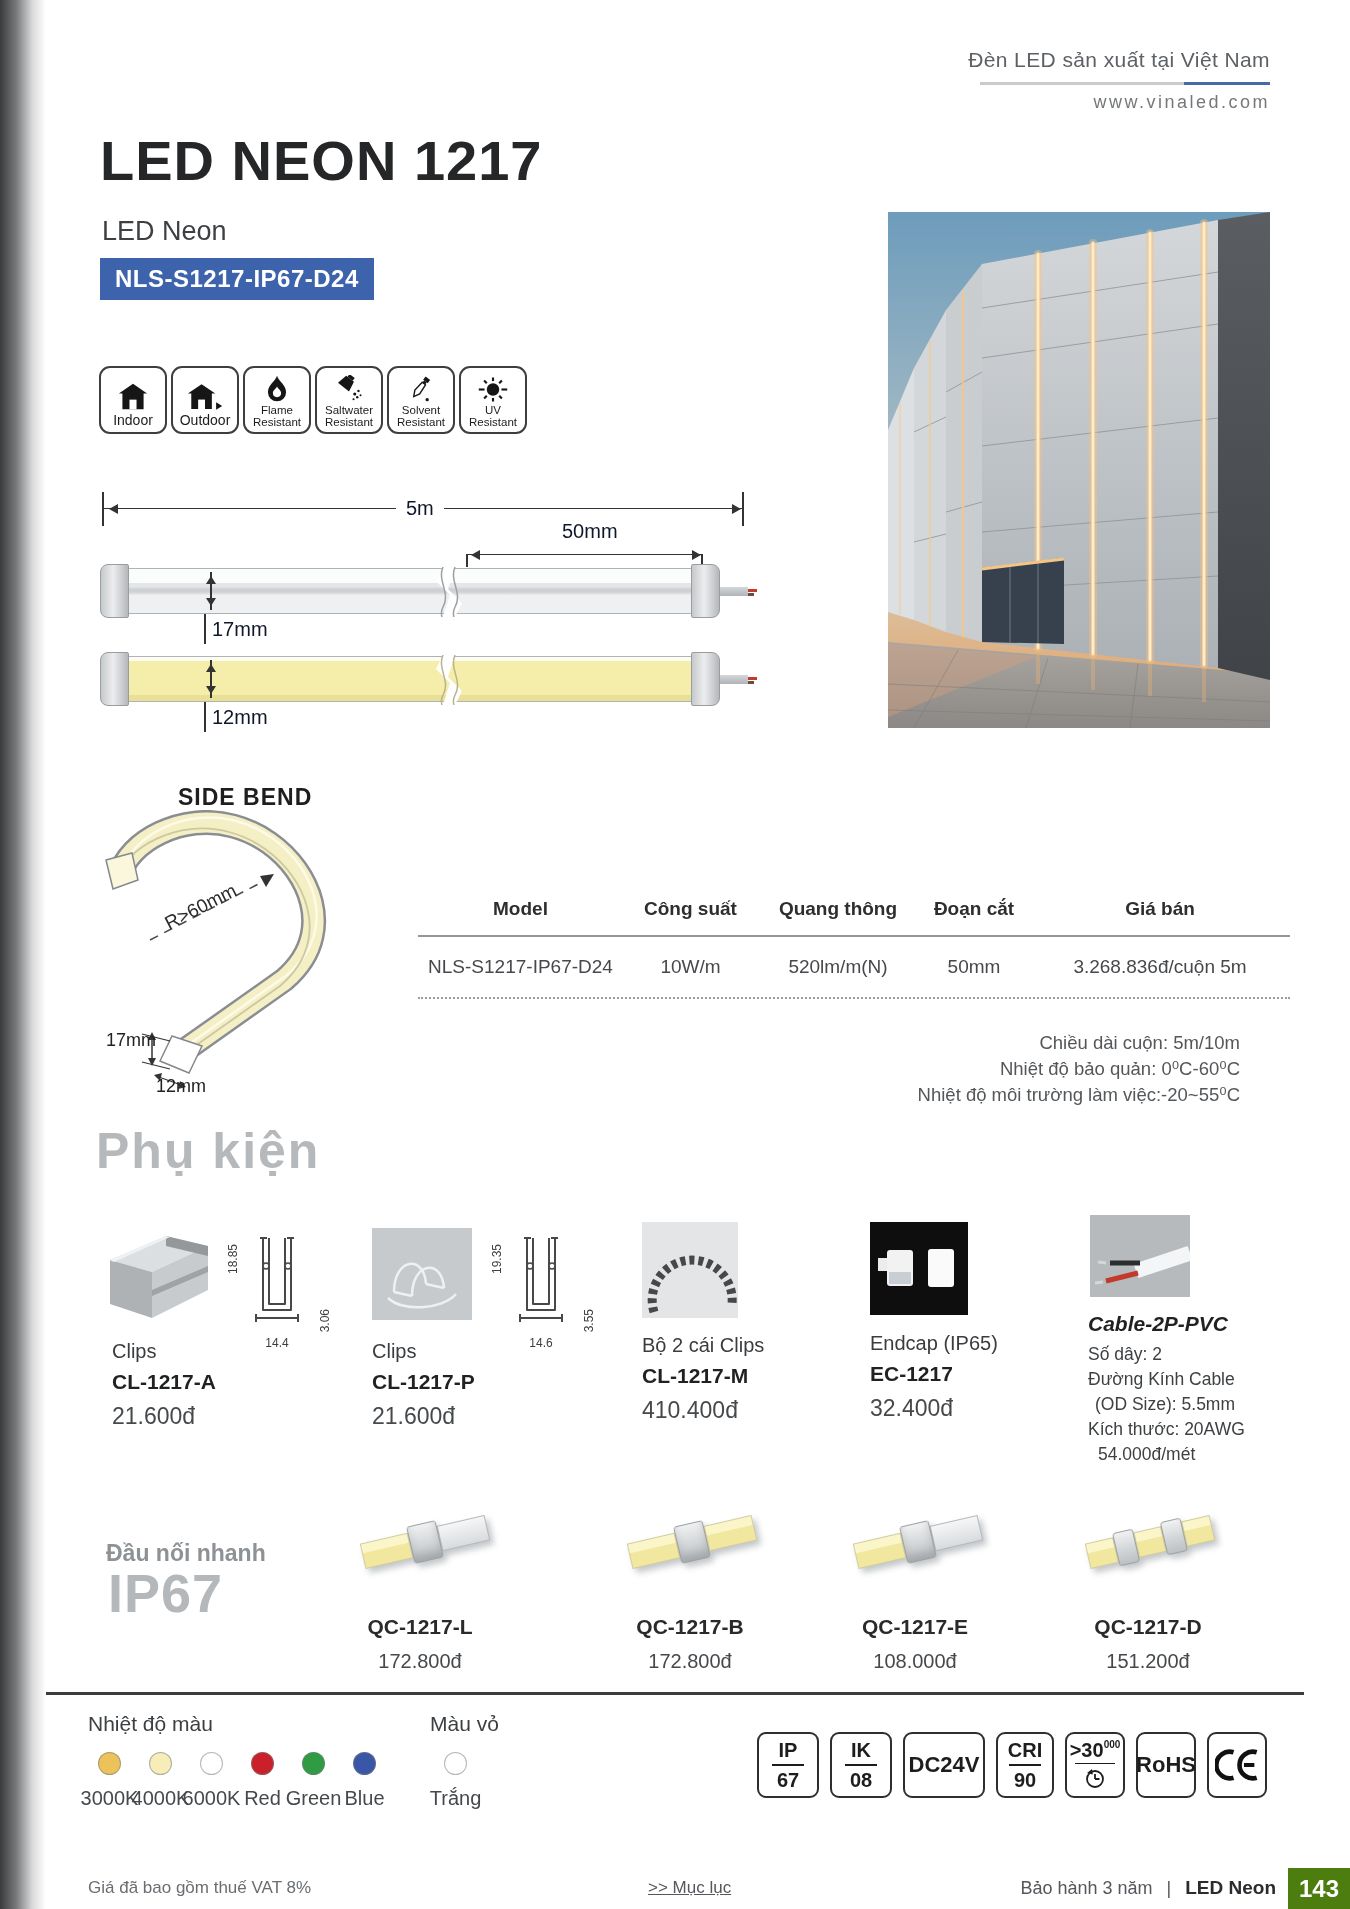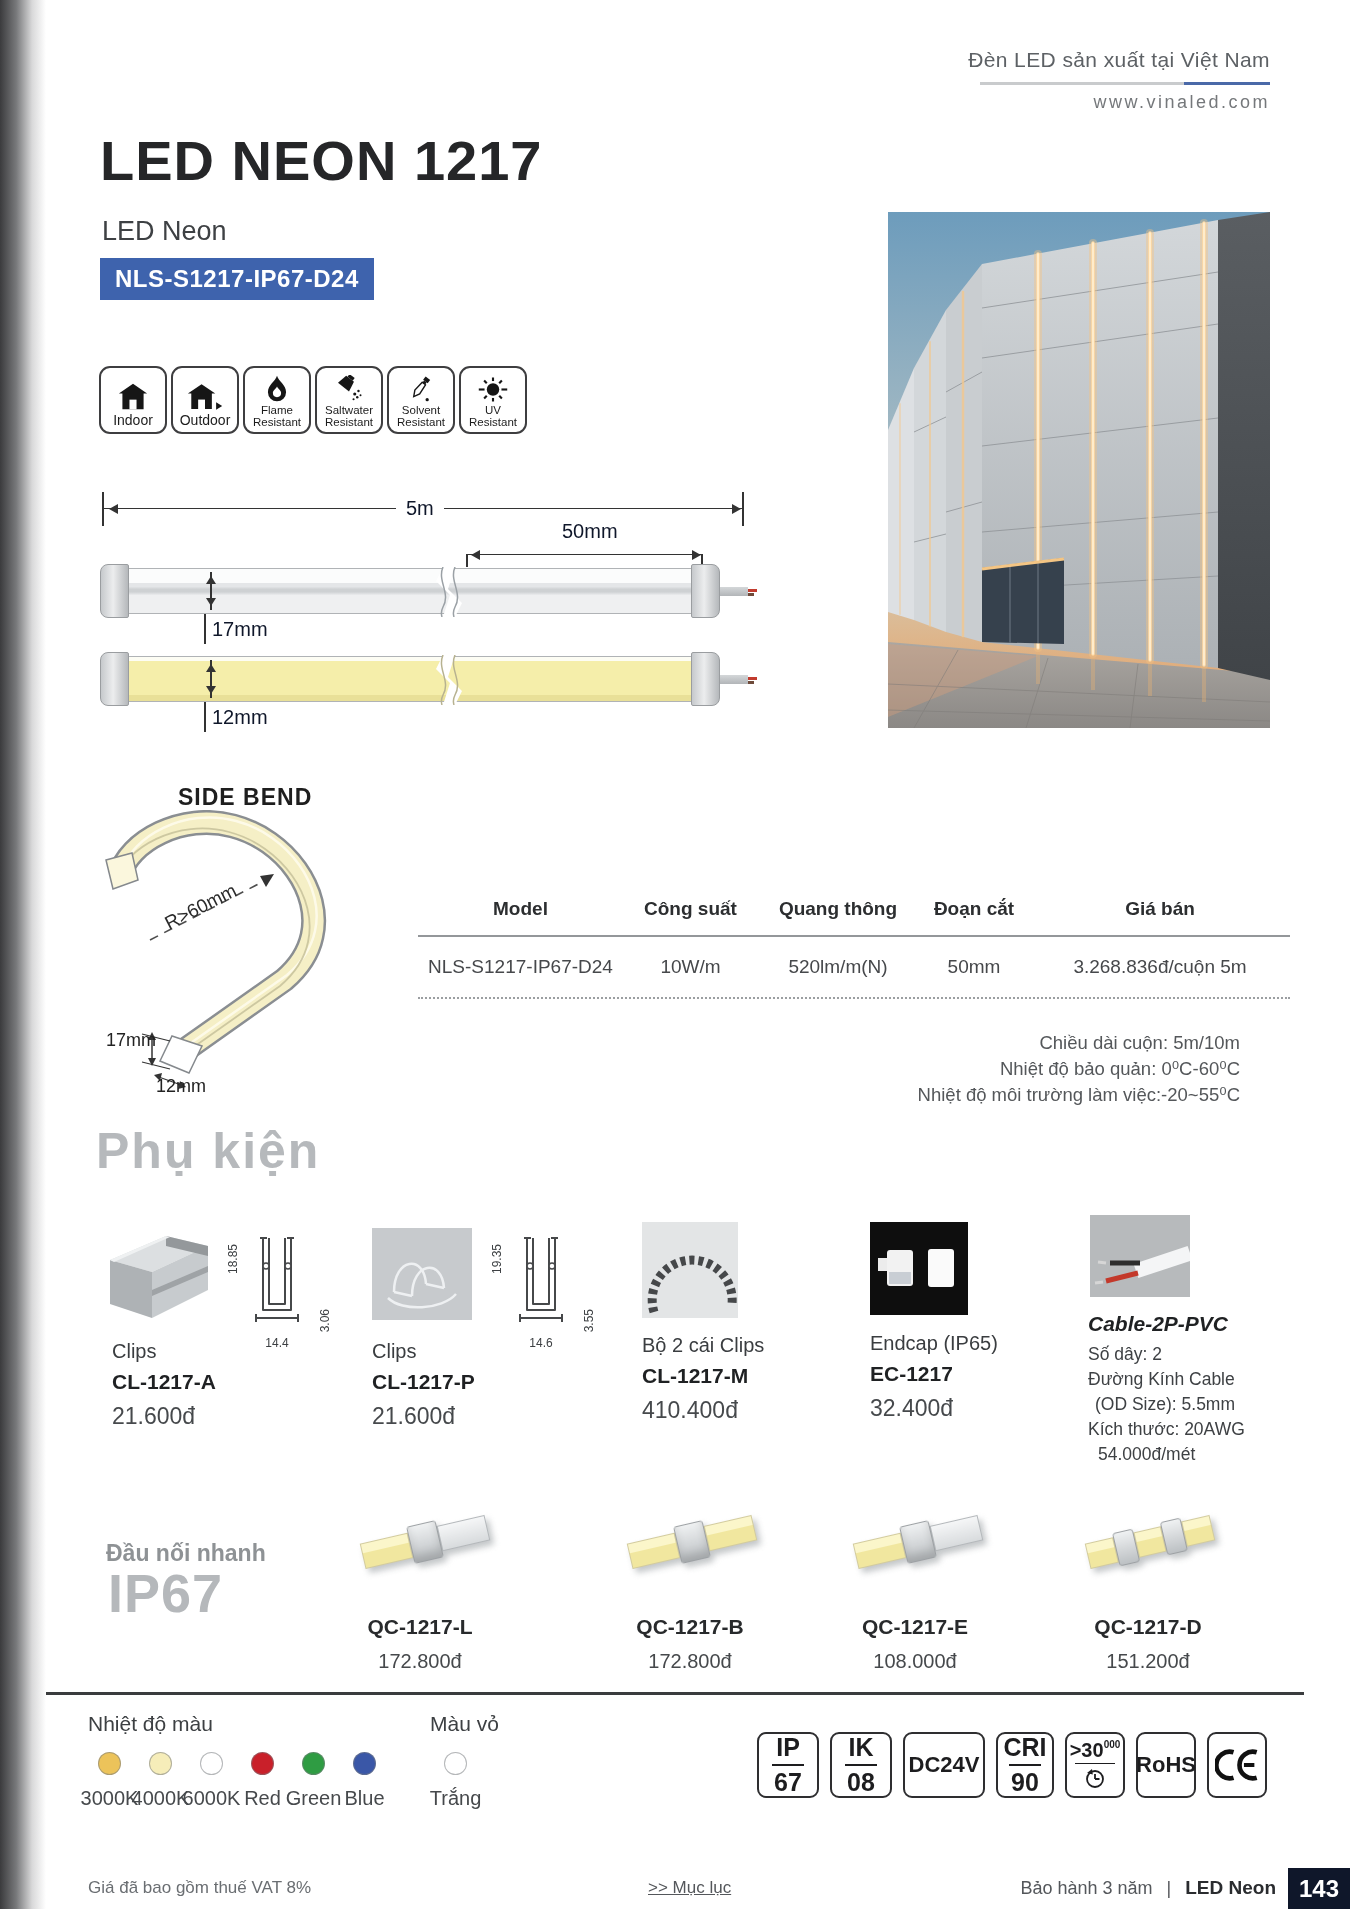--- a/index.html
+++ b/index.html
@@ -111,34 +111,34 @@
   .opt-head{position:absolute;font-size:21px;color:#3d4043;}
   .swatches{position:absolute;display:flex;}
   .sw{width:51px;display:flex;flex-direction:column;align-items:center;}
   .dot{width:23px;height:23px;border-radius:50%;border:1.5px solid rgba(120,124,128,.55);box-sizing:border-box;}
   .sw-label{margin-top:12px;font-size:20px;color:#46494c;}
 
   
   .badges{position:absolute;left:757px;top:1732px;display:flex;gap:11px;align-items:stretch;}
   .bdg{border:2px solid #2e2e30;border-radius:9px;background:#fff;height:66px;box-sizing:border-box;
     display:flex;flex-direction:column;align-items:center;justify-content:center;color:#1d1d1f;}
-  .frac-top,.frac-bot{font-size:25px;font-weight:600;line-height:1;}
+  .frac-top,.frac-bot{font-size:20px;font-weight:600;line-height:1;}
   .frac-line{width:32px;height:2px;background:#1d1d1f;margin:4px 0;}
   .bdg.txt{font-size:22px;font-weight:600;padding:0 10px;}
   .bdg.rohs{font-size:22px;font-weight:800;}
   .life-top{font-size:20px;font-weight:600;line-height:1;}
   .life-top .exp{font-size:10px;vertical-align:top;}
   .life-line{width:40px;height:1.5px;background:#1d1d1f;margin:3px 0 2px;}
 
   
   .f-left{position:absolute;left:88px;top:1878px;font-size:17px;color:#6a6e72;}
   .f-toc{position:absolute;left:648px;top:1878px;font-size:17px;color:#54575b;text-decoration:underline;}
   .f-right{position:absolute;right:74px;top:1877px;font-size:18px;color:#54575b;display:flex;gap:14px;align-items:baseline;}
   .f-right b{color:#2a2c2f;font-size:19px;}
-  .pagenum{position:absolute;left:1288px;top:1868px;width:62px;height:41px;background:#0f172a;color:#fff;
+  .pagenum{position:absolute;left:1288px;top:1868px;width:62px;height:41px;background:#4d7c0f;color:#fff;
     font-size:24px;font-weight:bold;display:flex;align-items:center;justify-content:center;}
 </style>
 </head>
 <body>
 
 <div class="page">
   <div class="binding"></div>
 
   <div class="tagline">Đèn LED sản xuất tại Việt Nam</div>
   <div class="tagline-rule">

